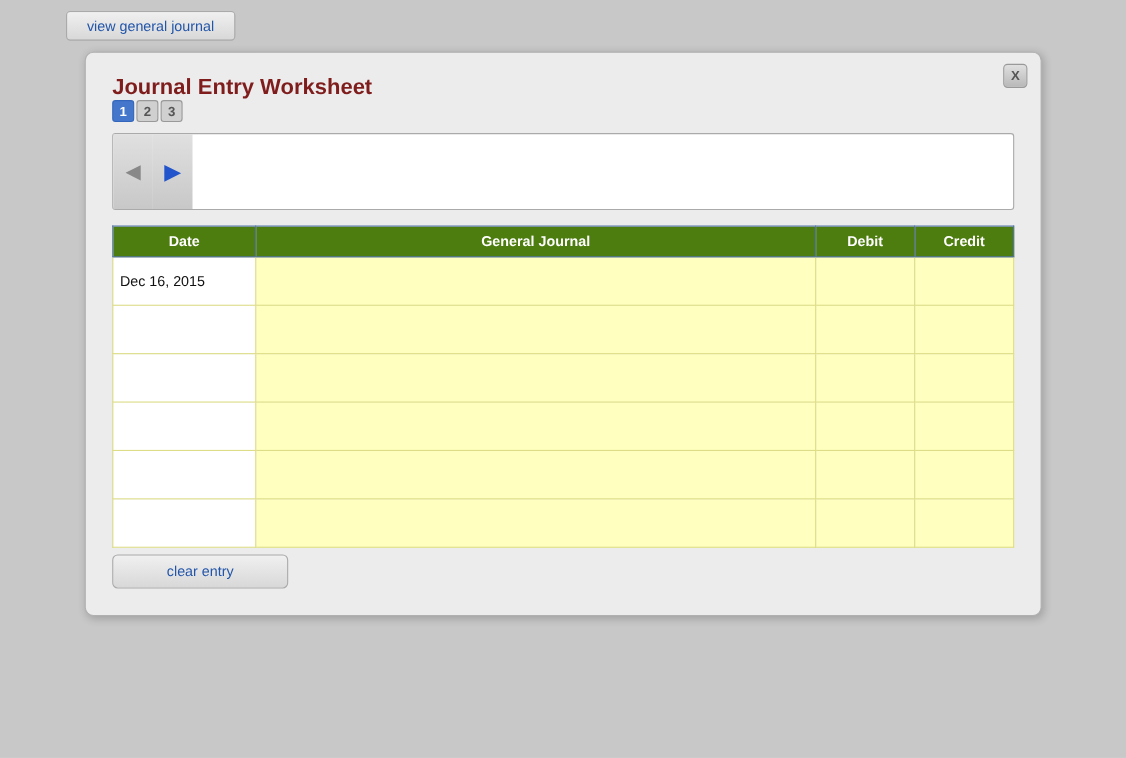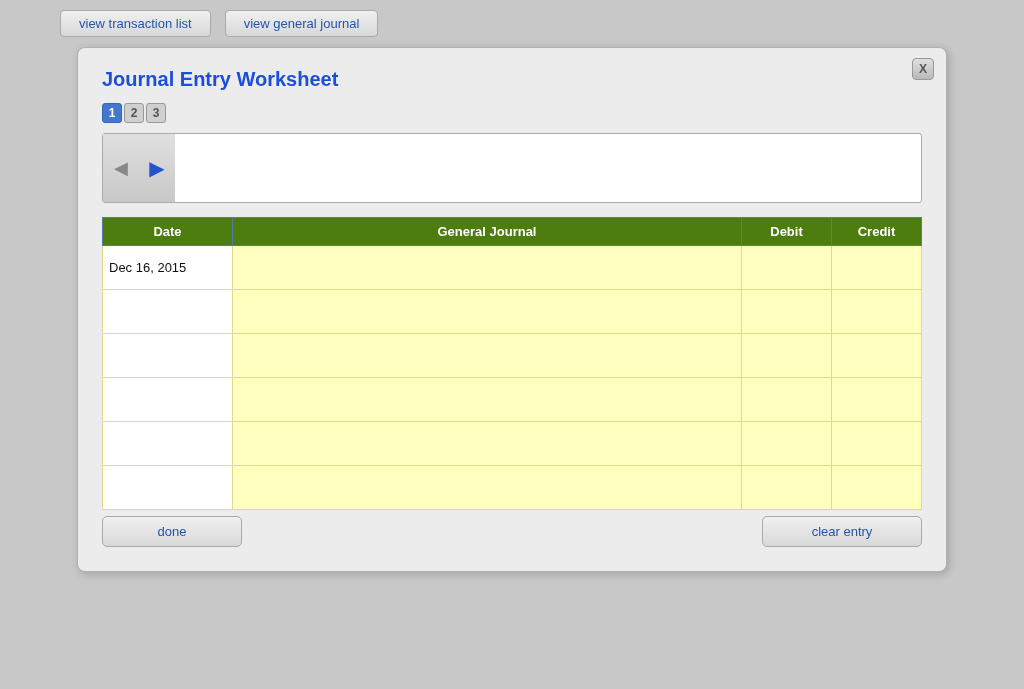--- a/index.html
+++ b/index.html
@@ -61,22 +61,21 @@
       justify-content: center;
       cursor: pointer;
       font-size: 12px;
       font-weight: bold;
       color: #555;
     }
 
     .modal-title {
       font-size: 20px;
       font-weight: bold;
-      color: #1d4ed8;
-      margin-bottom: 12px;
+      color: #7f1d1d;
     }
 
     
     .steps {
       display: flex;
       gap: 2px;
       margin-bottom: 10px;
     }
 
     .step {
@@ -242,21 +241,20 @@
 
     .right-buttons {
       display: flex;
       gap: 2px;
     }
   </style>
 </head>
 <body>
 
 <div class="top-bar">
-  <button class="top-btn">view transaction list</button>
   <button class="top-btn">view general journal</button>
 </div>
 
 <div class="modal">
 
   <div class="modal-close">X</div>
 
   <div class="modal-title">Journal Entry Worksheet</div>
 
   <div class="steps">
@@ -314,19 +312,18 @@
           <td class="date-cell"></td>
           <td><input type="text" style=""></td>
           <td><input type="text" style=""></td>
           <td><input type="text" style=""></td>
         </tr>
       </tbody>
   </table>
 
 
   <div class="bottom-bar">
-    <button class="btn-done">done</button>
     <div class="right-buttons">
       <button class="btn-clear">clear entry</button>
     </div>
   </div>
 
 </div>
 
 </body></html>

